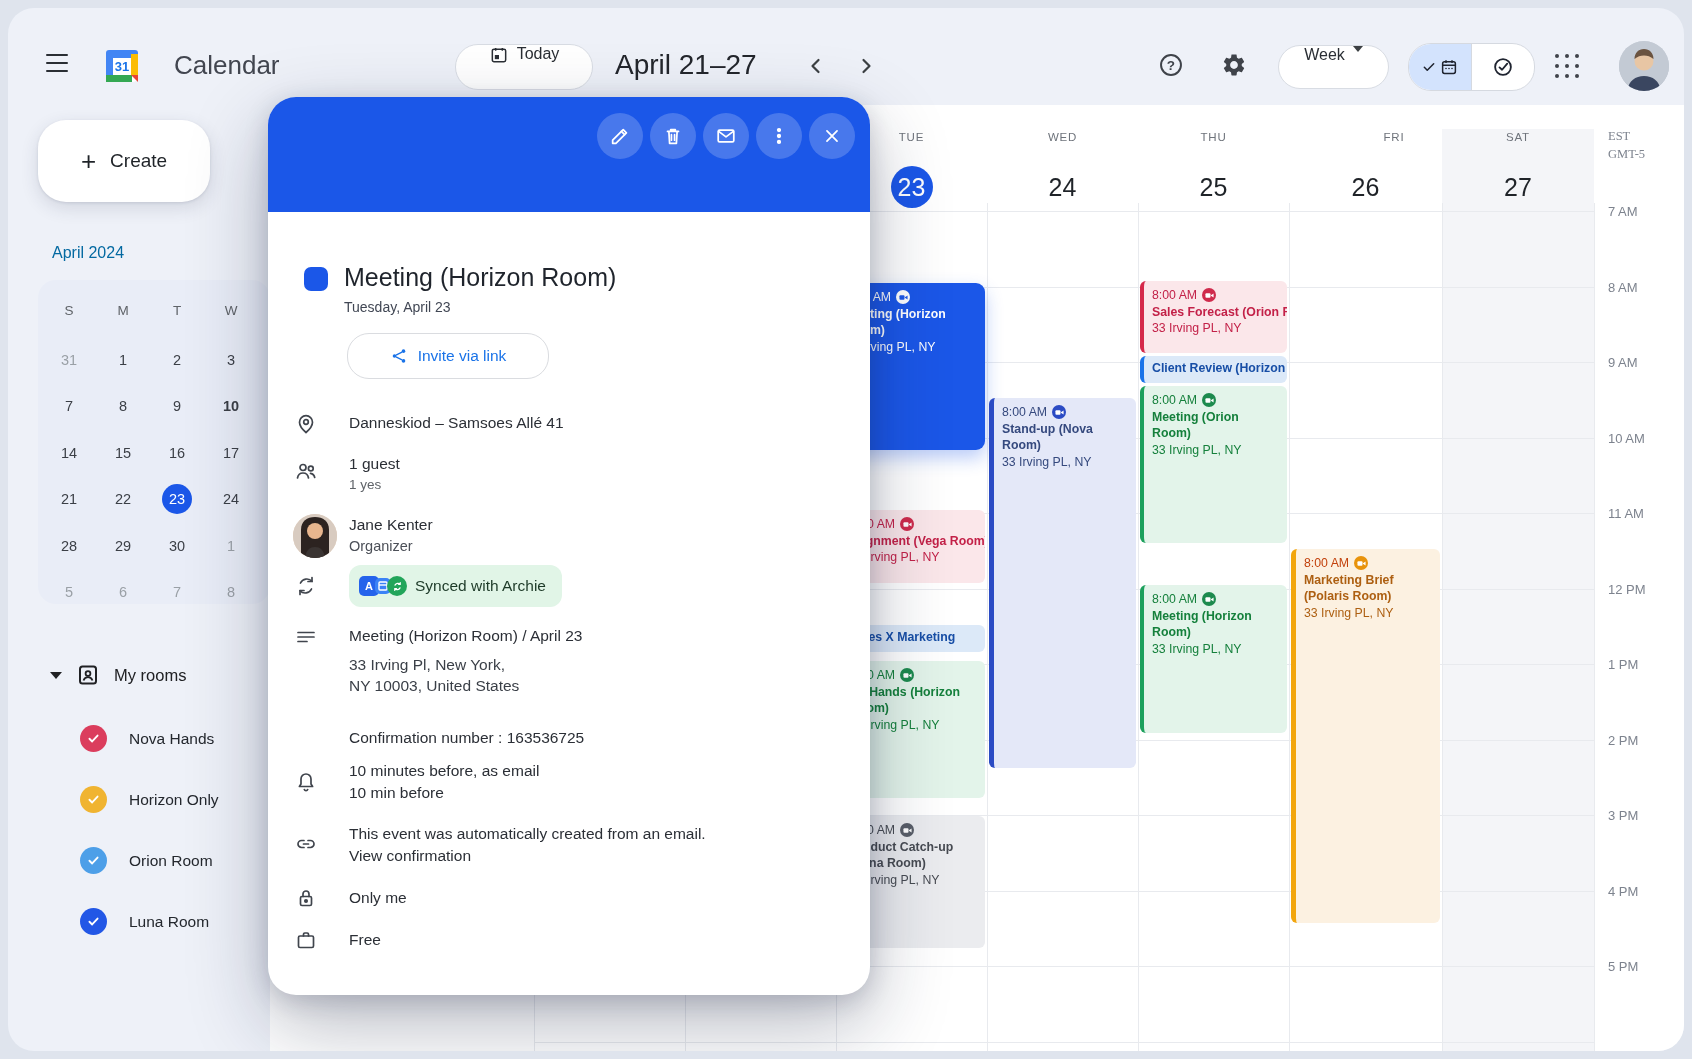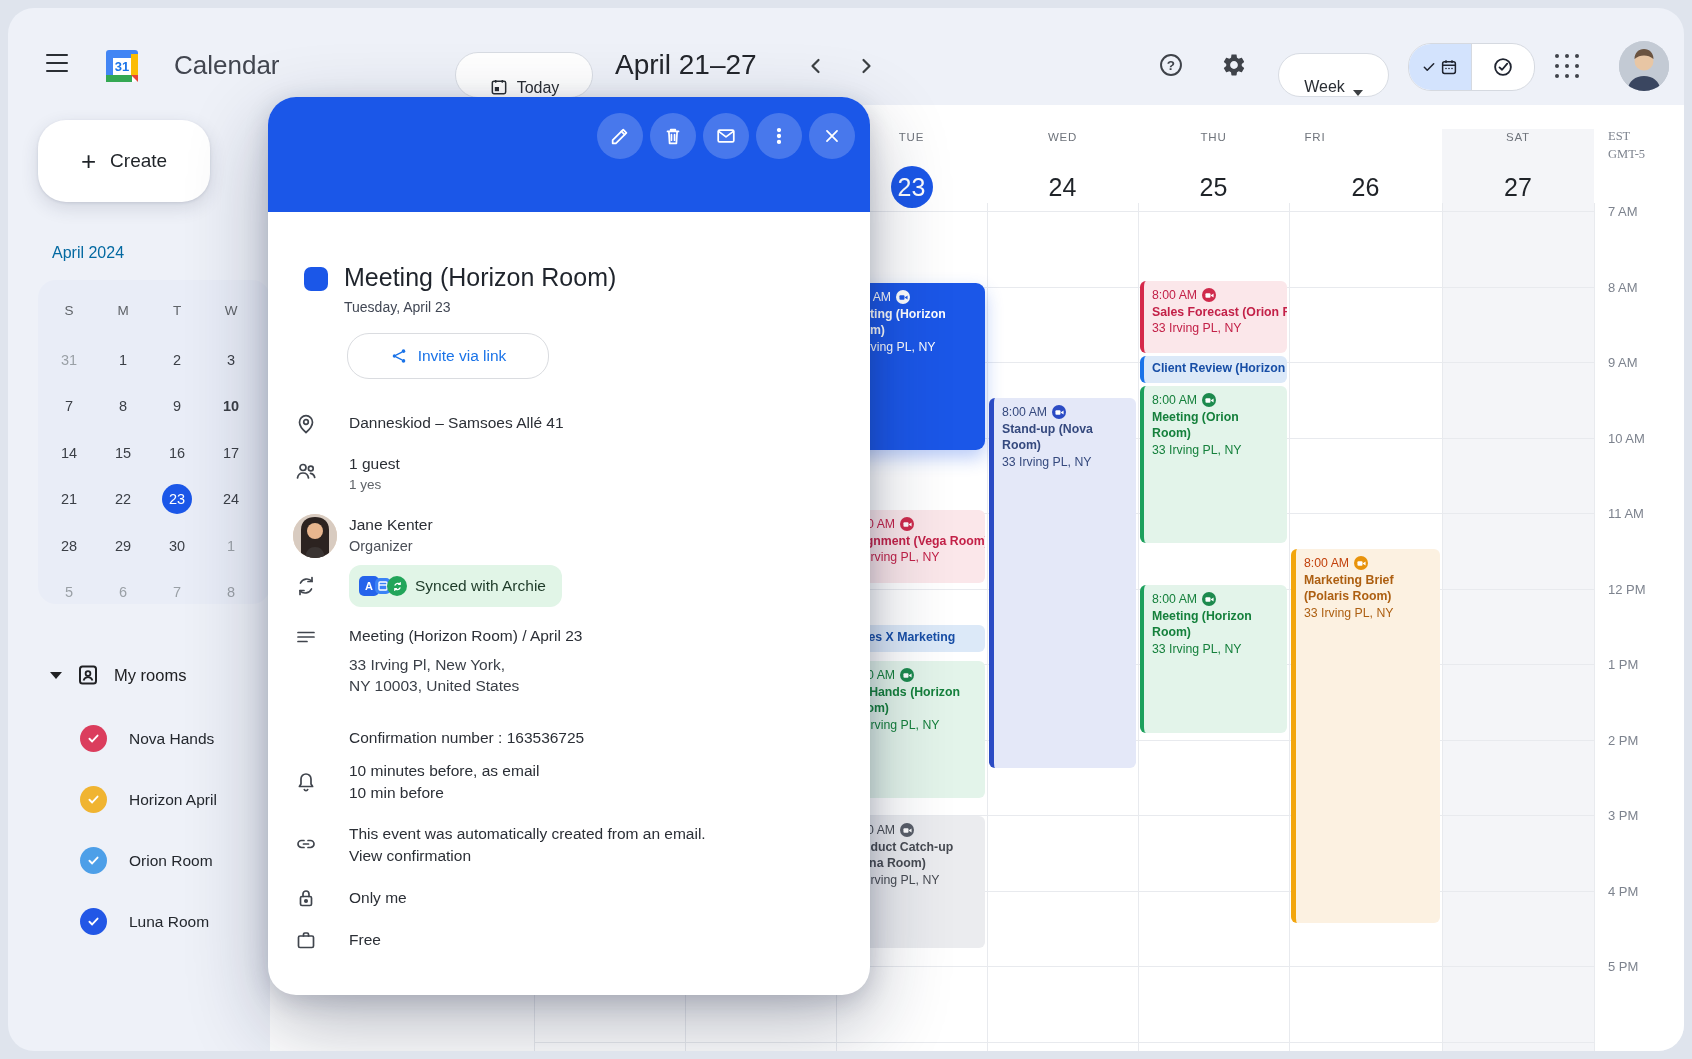--- a/index.html
+++ b/index.html
@@ -6,21 +6,21 @@
     font-family:"Liberation Sans","DejaVu Sans",sans-serif;background:#dfe4ed;}
   .window{position:absolute;left:8px;top:8px;width:1676px;height:1043px;border-radius:26px;
     background:#eef1f8;overflow:hidden;}
   
   .topbar{position:absolute;left:0;top:0;width:100%;height:97px;}
   .hamburger{position:absolute;left:38px;top:46px;width:22px;height:24px;cursor:pointer;}
   .hamburger i{display:block;height:2.4px;background:#2a2e34;border-radius:2px;margin-bottom:5.4px;}
   .cal-logo{position:absolute;left:96px;top:40px;width:36px;height:36px;}
   .app-title{position:absolute;left:166px;top:42px;font-size:26px;color:#424650;}
   .pill{position:absolute;background:#fff;border:1px solid #d8dce3;border-radius:24px;
-    display:flex;align-items:flex-end;justify-content:center;gap:8px;color:#2a2e34;font-size:16px;cursor:pointer;margin-top:8px;}
+    display:flex;align-items:flex-start;justify-content:center;gap:8px;color:#2a2e34;font-size:16px;cursor:pointer;}
   .today-pill{left:447px;top:36px;width:136px;height:44px;}
   .range-label{position:absolute;left:607px;top:41px;font-size:28px;color:#23262c;}
   .chev{position:absolute;top:46px;width:24px;height:24px;cursor:pointer;}
   .chev svg{stroke:#3c4043;stroke-width:2.2;fill:none;stroke-linecap:round;stroke-linejoin:round;}
   .icon-btn{position:absolute;top:44px;width:28px;height:28px;cursor:pointer;}
   .icon-btn svg{width:26px;height:26px;}
   .week-pill{left:1270px;top:37px;width:109px;height:42px;}
   .caret{width:0;height:0;border-left:5px solid transparent;border-right:5px solid transparent;border-top:6px solid #3c4043;}
   .segmented{position:absolute;left:1400px;top:35px;width:125px;height:46px;border:1px solid #d5d9e0;
     border-radius:23px;background:#fff;display:flex;overflow:hidden;}
@@ -150,21 +150,21 @@
         <div class="day-name" style="left: 279.5px;">SUN</div>
         <div class="day-num" style="left: 279.5px;">21</div>
         <div class="day-name" style="left: 430.5px;">MON</div>
         <div class="day-num" style="left: 430.5px;">22</div>
         <div class="day-name" style="left: 581.5px;">TUE</div>
         <div class="day-num today" style="left: 581.5px;">23</div>
         <div class="day-name" style="left: 732.5px;">WED</div>
         <div class="day-num" style="left: 732.5px;">24</div>
         <div class="day-name" style="left: 883.5px;">THU</div>
         <div class="day-num" style="left: 883.5px;">25</div>
-        <div class="day-name" style="left: 985px;">FRI</div>
+        <div class="day-name" style="left: 1064px;">FRI</div>
         <div class="day-num" style="left: 1035.5px;">26</div>
         <div class="day-name" style="left: 1188px;">SAT</div>
         <div class="day-num" style="left: 1188px;">27</div>
       </div>
     <div class="tz" style="top:24px">EST</div>
     <div class="tz" style="top:42px">GMT-5</div>
     <div id="eventsLayer">
         <div class="ev ev-blue" style="left: 568px; width: 147px; top: 178px; height: 167px;">
           <div class="ev-time">8:00 AM<div class="ev-ic" style="background: rgb(255, 255, 255); color: rgb(27, 87, 232);">
               <svg viewBox="0 0 10 10">
@@ -414,21 +414,21 @@
             </svg>
           </div>
           <div class="room-label">Nova Hands</div>
         </div>
         <div class="room-row">
           <div class="room-ic" style="background: rgb(240, 180, 49);">
             <svg width="13" height="13" viewBox="0 0 24 24">
               <polyline points="4.5,12.5 9.5,17.5 19.5,6.5" fill="none" stroke="#fff" stroke-width="3.4" stroke-linecap="round" stroke-linejoin="round"></polyline>
             </svg>
           </div>
-          <div class="room-label">Horizon April</div>
+          <div class="room-label">Horizon Only</div>
         </div>
         <div class="room-row">
           <div class="room-ic" style="background: rgb(77, 159, 232);">
             <svg width="13" height="13" viewBox="0 0 24 24">
               <polyline points="4.5,12.5 9.5,17.5 19.5,6.5" fill="none" stroke="#fff" stroke-width="3.4" stroke-linecap="round" stroke-linejoin="round"></polyline>
             </svg>
           </div>
           <div class="room-label">Orion Room</div>
         </div>
         <div class="room-row">

